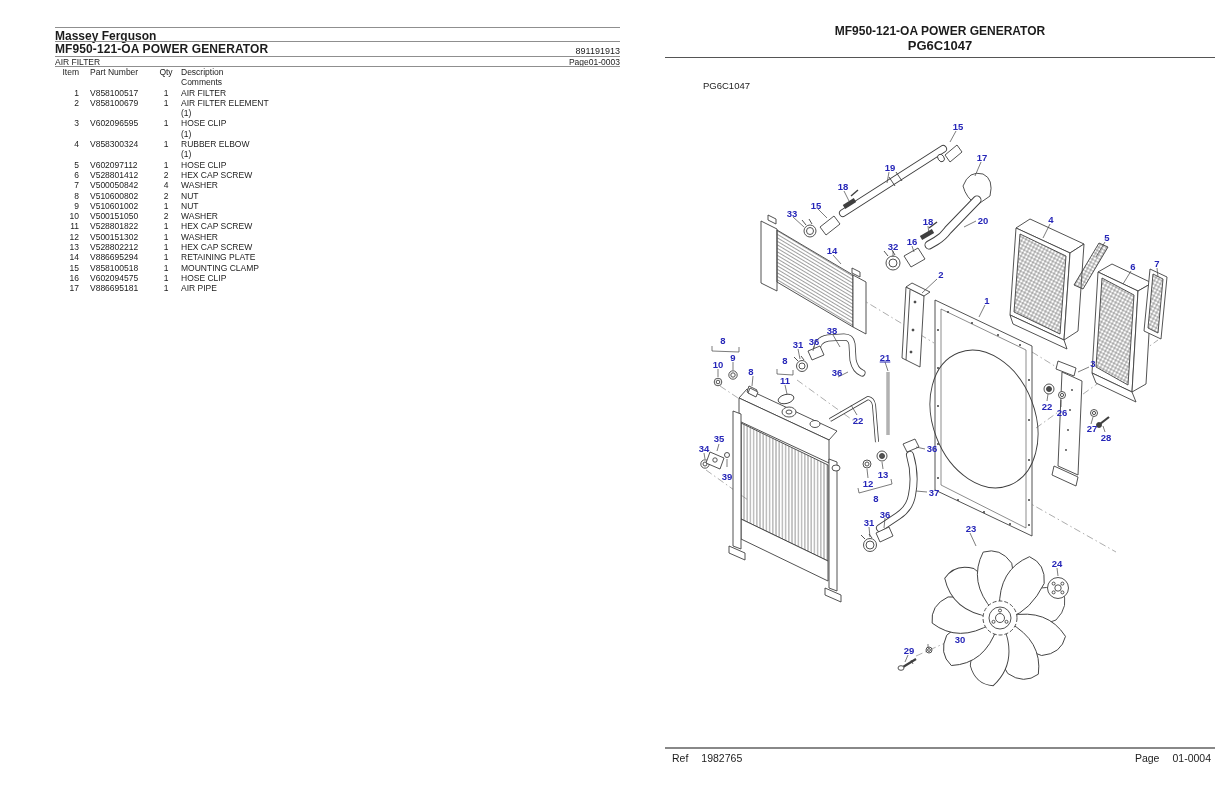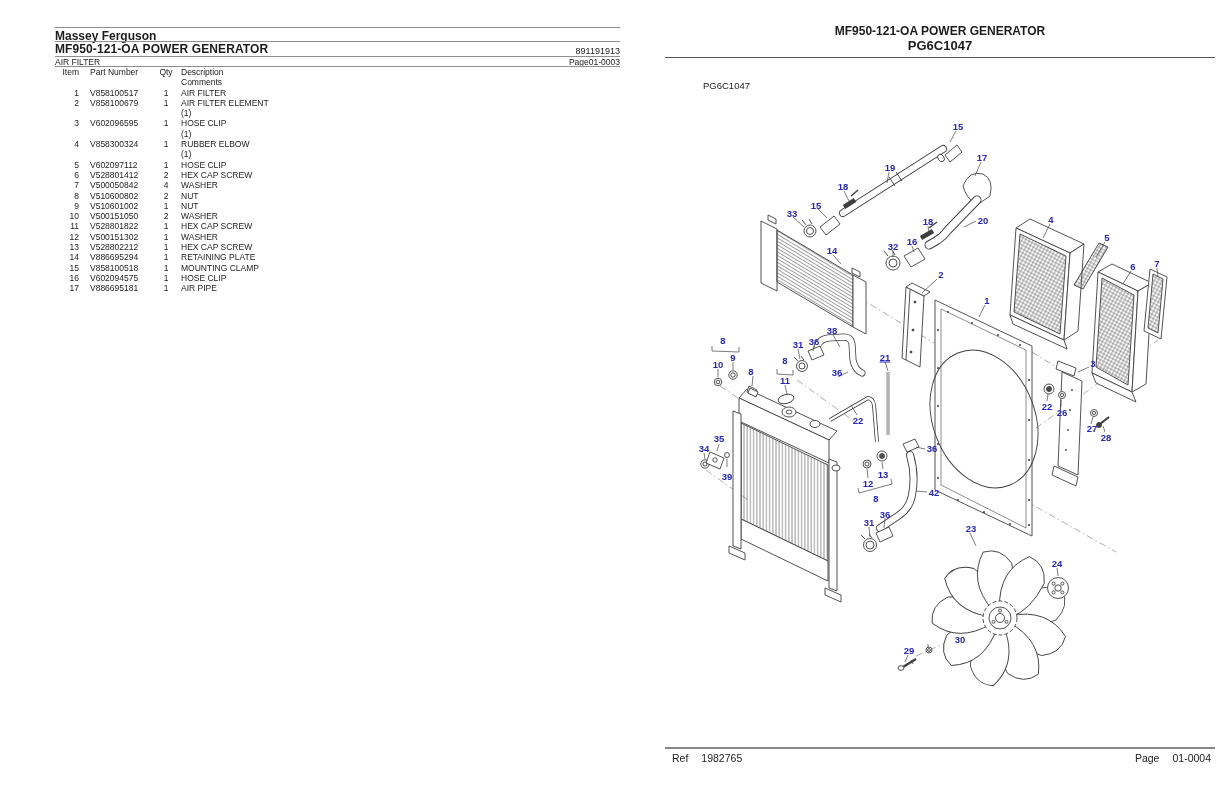--- a/index.html
+++ b/index.html
@@ -575,21 +575,21 @@
         <div class="callout" style="left: 397px; top: 312px; color: rgb(38, 38, 184);">26</div>
         <div class="callout" style="left: 193px; top: 320px; color: rgb(38, 38, 184);">22</div>
         <div class="callout" style="left: 427px; top: 328px; color: rgb(38, 38, 184);">27</div>
         <div class="callout" style="left: 441px; top: 337px; color: rgb(38, 38, 184);">28</div>
         <div class="callout" style="left: 54px; top: 338px; color: rgb(38, 38, 184);">35</div>
         <div class="callout" style="left: 39px; top: 348px; color: rgb(38, 38, 184);">34</div>
         <div class="callout" style="left: 267px; top: 348px; color: rgb(38, 38, 184);">36</div>
         <div class="callout" style="left: 62px; top: 376px; color: rgb(38, 38, 184);">39</div>
         <div class="callout" style="left: 218px; top: 374px; color: rgb(38, 38, 184);">13</div>
         <div class="callout" style="left: 203px; top: 383px; color: rgb(38, 38, 184);">12</div>
-        <div class="callout" style="left: 269px; top: 392px; color: rgb(38, 38, 184);">42</div>
+        <div class="callout" style="left: 269px; top: 392px; color: rgb(38, 38, 184);">37</div>
         <div class="callout" style="left: 211px; top: 398px; color: rgb(38, 38, 184);">8</div>
         <div class="callout" style="left: 220px; top: 414px; color: rgb(38, 38, 184);">36</div>
         <div class="callout" style="left: 204px; top: 422px; color: rgb(38, 38, 184);">31</div>
         <div class="callout" style="left: 306px; top: 428px; color: rgb(38, 38, 184);">23</div>
         <div class="callout" style="left: 392px; top: 463px; color: rgb(38, 38, 184);">24</div>
         <div class="callout" style="left: 263px; top: 539px; color: rgb(38, 38, 184); margin-left: 32px;">30</div>
         <div class="callout" style="left: 244px; top: 550px; color: rgb(38, 38, 184);">29</div>
       </div>
 
     <div class="frule"></div>

